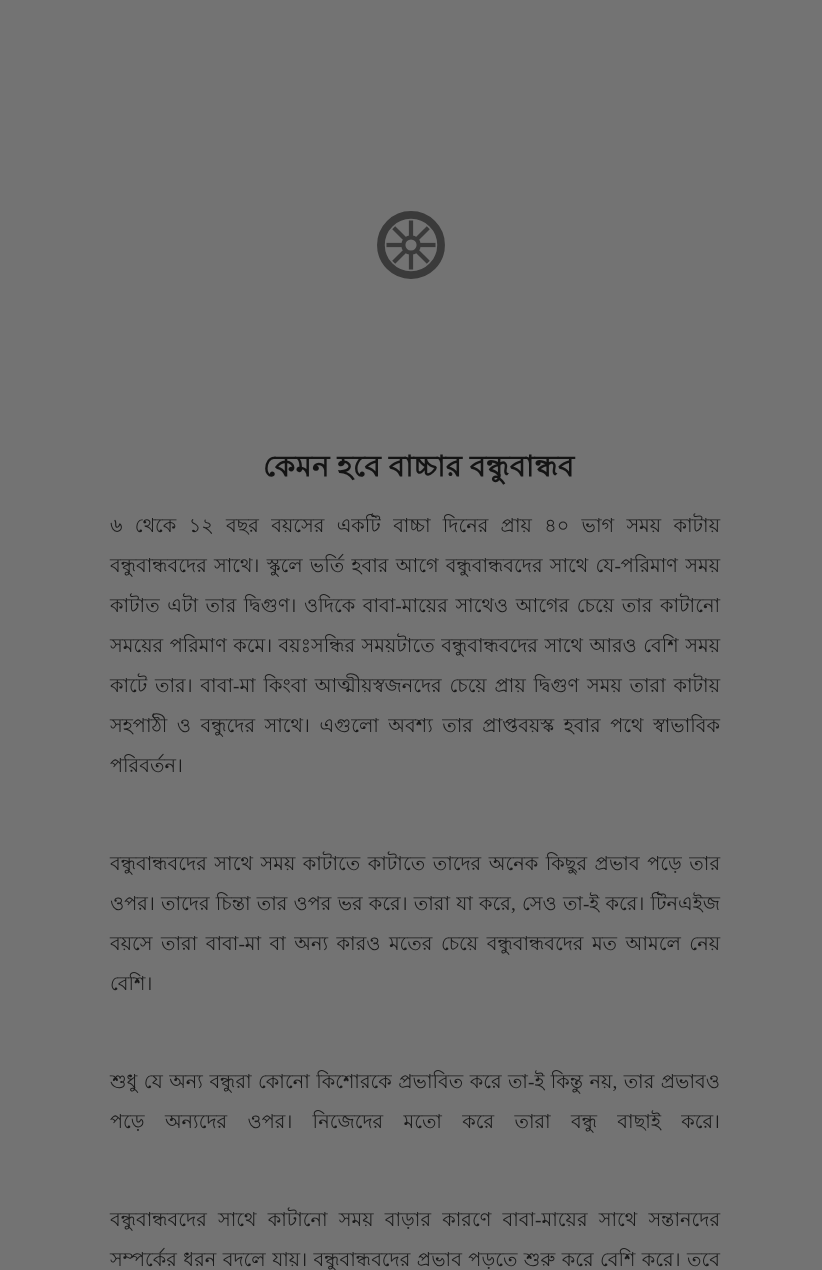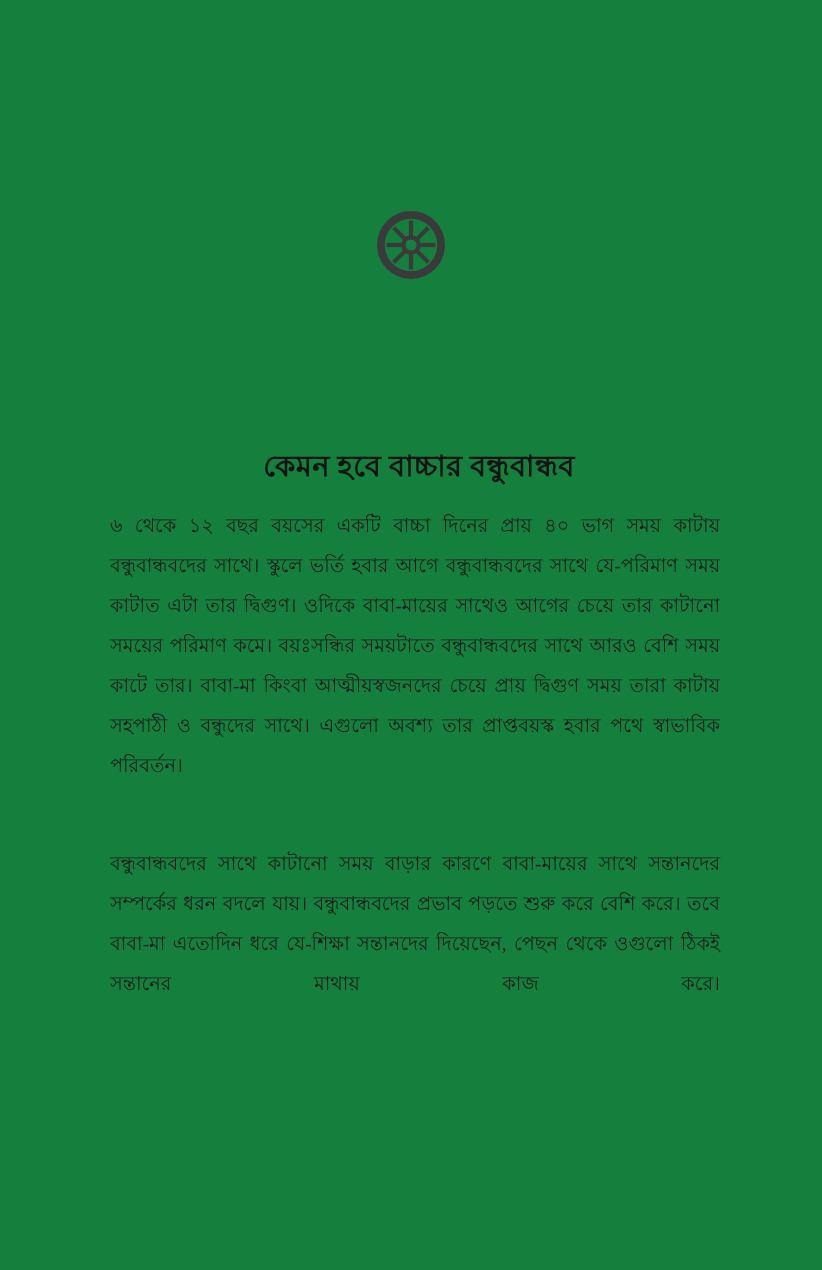--- a/index.html
+++ b/index.html
@@ -11,21 +11,21 @@
 
   body {
     font-family: "Liberation Serif", "DejaVu Serif", serif;
   }
 
   #page {
     position: relative;
     width: 822px;
     height: 1270px;
     margin: 0 auto;
-    background: #15803d;
+    background: #737373;
     overflow: hidden;
     box-sizing: border-box;
   }
 
   
   #ornament-block {
     position: absolute;
     top: 210px;
     left: 0;
     width: 822px;
@@ -108,16 +108,18 @@
           <line x1="42.2" y1="57.8" x2="25.3" y2="74.7"></line>
         </g>
       </svg>
     </span>
   </div>
 
   <h1 id="chapter-title">কেমন হবে বাচ্চার বন্ধুবান্ধব</h1>
 
   <div id="body-text">
     <p class="para">৬ থেকে ১২ বছর বয়সের একটি বাচ্চা দিনের প্রায় ৪০ ভাগ সময় কাটায় বন্ধুবান্ধবদের সাথে। স্কুলে ভর্তি হবার আগে বন্ধুবান্ধবদের সাথে যে-পরিমাণ সময় কাটাত এটা তার দ্বিগুণ। ওদিকে বাবা-মায়ের সাথেও আগের চেয়ে তার কাটানো সময়ের পরিমাণ কমে। বয়ঃসন্ধির সময়টাতে বন্ধুবান্ধবদের সাথে আরও বেশি সময় কাটে তার। বাবা-মা কিংবা আত্মীয়স্বজনদের চেয়ে প্রায় দ্বিগুণ সময় তারা কাটায় সহপাঠী ও বন্ধুদের সাথে। এগুলো অবশ্য তার প্রাপ্তবয়স্ক হবার পথে স্বাভাবিক পরিবর্তন।</p>
+    <p class="para">বন্ধুবান্ধবদের সাথে সময় কাটাতে কাটাতে তাদের অনেক কিছুর প্রভাব পড়ে তার ওপর। তাদের চিন্তা তার ওপর ভর করে। তারা যা করে, সেও তা-ই করে। টিনএইজ বয়সে তারা বাবা-মা বা অন্য কারও মতের চেয়ে বন্ধুবান্ধবদের মত আমলে নেয় বেশি।</p>
+    <p class="para">শুধু যে অন্য বন্ধুরা কোনো কিশোরকে প্রভাবিত করে তা-ই কিন্তু নয়, তার প্রভাবও পড়ে অন্যদের ওপর। নিজেদের মতো করে তারা বন্ধু বাছাই করে।</p>
     <p class="para">বন্ধুবান্ধবদের সাথে কাটানো সময় বাড়ার কারণে বাবা-মায়ের সাথে সন্তানদের সম্পর্কের ধরন বদলে যায়। বন্ধুবান্ধবদের প্রভাব পড়তে শুরু করে বেশি করে। তবে বাবা-মা এতোদিন ধরে যে-শিক্ষা সন্তানদের দিয়েছেন, পেছন থেকে ওগুলো ঠিকই সন্তানের মাথায় কাজ করে।</p>
   </div>
 
 </div>
 
 </body></html>

